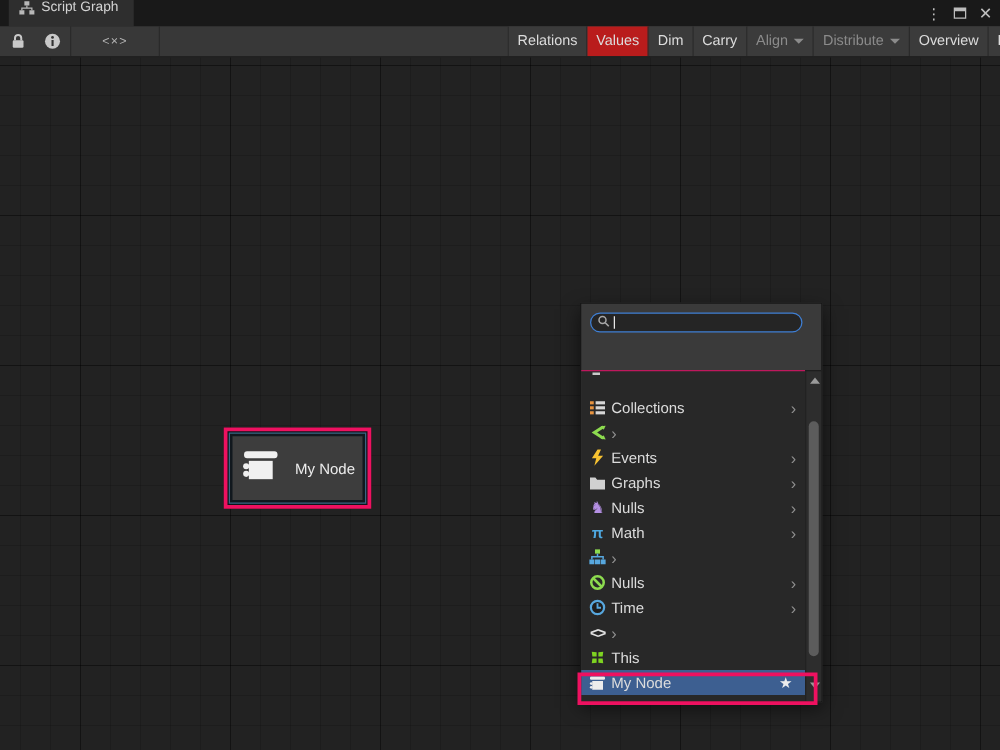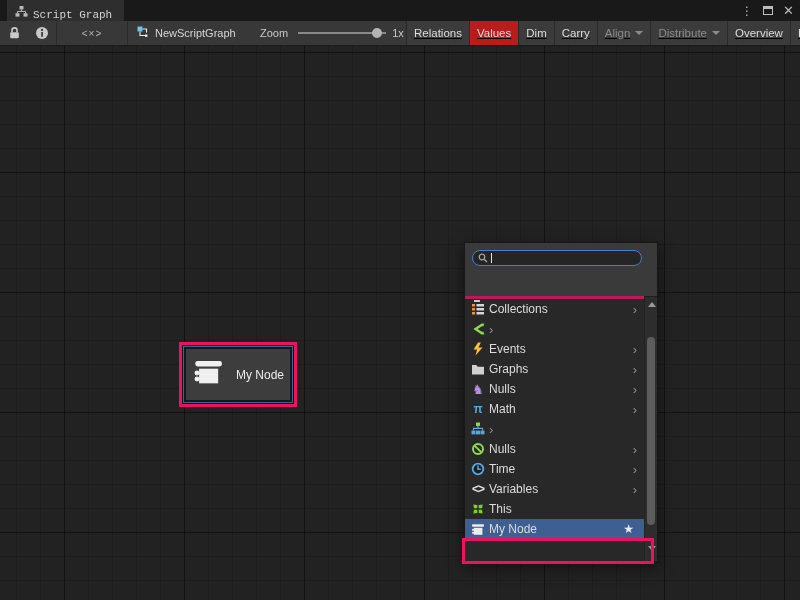--- a/index.html
+++ b/index.html
@@ -2,37 +2,37 @@
 <html><head>
 <meta charset="utf-8">
 <style>
   * { margin:0; padding:0; box-sizing:border-box; }
   html,body { width:800px; height:600px; overflow:hidden; background:#141414;
     font-family:"Liberation Sans","DejaVu Sans",sans-serif; }
   #window { position:relative; width:800px; height:600px; background:#161616; }
 
   
   .titlebar { position:absolute; left:0; top:0; width:800px; height:21px; background:#191919; display:flex; align-items:stretch; }
-  .tab { display:flex; align-items:flex-end; gap:5px; margin-left:7px; padding:0 12px 0 8px; background:#2e2e2e; color:#d4d4d4; font-size:11px;font-family:Liberation Mono, monospace; }
+  .tab { display:flex; align-items:flex-start; gap:5px; margin-left:7px; padding:0 12px 0 8px; background:#2e2e2e; color:#d4d4d4; font-size:11px; }
   .win-controls { position:absolute; right:6px; top:0; height:21px; display:flex; align-items:center; gap:10px; color:#bdbdbd; }
   .kebab { font-size:12px; line-height:1; }
   .maxbox { width:10px; height:9px; border:1px solid #bdbdbd; border-top:3px solid #bdbdbd; }
   .closex { font-size:13px; line-height:1; }
 
   
   .toolbar { position:absolute; left:0; top:21px; width:800px; height:25px; background:#383838; border-bottom:1px solid #1a1a1a; }
   .tb-left { position:absolute; left:0; top:0; height:24px; display:flex; align-items:center; }
   .tb-icon-btn { height:24px; display:flex; align-items:center; justify-content:center; }
   .tb-sep { width:1px; height:24px; background:#2a2a2a; }
   .code-glyph { color:#b5b5b5; font-size:10px; letter-spacing:1px; }
   .graphname { position:absolute; left:137px; top:0; height:24px; display:flex; align-items:center; gap:6px; color:#d6d6d6; font-size:11px; }
   .zoomgrp { position:absolute; left:260px; top:0; height:24px; display:flex; align-items:center; color:#c9c9c9; font-size:11px; }
   .slider { position:relative; width:88px; height:2px; background:#8a8a8a; margin:0 6px 0 10px; }
   .slider-handle { position:absolute; top:-4px; left:74px; width:10px; height:10px; border-radius:50%; background:#b4b4b4; }
-  .tb-buttons { position:absolute; left:406px; top:0; right:0; height:24px; display:flex; overflow:hidden;text-decoration:underline; }
+  .tb-buttons { position:absolute; left:406px; top:0; right:0; height:24px; display:flex; overflow:hidden; }
   .tb-btn { height:24px; display:flex; align-items:center; padding:0 7px; font-size:11.5px; color:#dcdcdc; background:#3b3b3b; border-right:1px solid #2a2a2a; white-space:nowrap; }
   .tb-btn:first-child { border-left:1px solid #2a2a2a; }
   .tb-btn.active { background:#b91c1c; }
   .tb-btn.disabled { color:#8b8b8b; }
   .dd-tri { width:0; height:0; border-left:4px solid transparent; border-right:4px solid transparent; border-top:4px solid #8b8b8b; margin-left:5px; }
 
   
   .canvas { position:absolute; left:0; top:46px; width:800px; height:554px; background-color:#222222;
     background-image:
       linear-gradient(to right, rgba(0,0,0,0.35) 1px, transparent 1px),
@@ -46,21 +46,21 @@
   .node-outer { position:absolute; left:179px; top:296px; width:118px; height:65px; border:3px solid #ee1160; background:#0d141a; }
   .node-sel { position:absolute; left:1px; top:1px; right:1px; bottom:1px; border:1px solid #3a6584; background:#11181e; }
   .node-body { position:absolute; left:2px; top:2px; right:2px; bottom:2px; background:#3d3d3d; display:flex; align-items:center; justify-content:center; gap:10px; }
   .node-label { color:#ececec; font-size:12px; }
 
   
   .popup { position:absolute; left:464px; top:242px; width:194px; height:320px; background:#3a3a3a; border:1px solid #171717; box-shadow:0 5px 14px rgba(0,0,0,0.55); }
   .searchbox { position:absolute; left:7px; top:7px; width:170px; height:16px; background:#252525; border:1px solid #3f7fd4; border-radius:8px; display:flex; align-items:center; padding-left:5px; }
   .caret { width:1px; height:10px; background:#e8e8e8; margin-left:3px; }
   .finder-header { position:absolute; left:0; top:30px; width:100%; text-align:center; color:#d0d0d0; font-size:11px; }
-  .finder-list { position:absolute; left:0; top:53px; right:13px; bottom:0; background:#282828; border-top:3px solid #be185d; padding-top:0; }
+  .finder-list { position:absolute; left:0; top:53px; right:13px; bottom:0; background:#282828; border-top:1px solid #be185d; padding-top:19px; }
   .sliver { position:absolute; left:9px; top:1px; width:6px; height:2px; background:#c9c9c9; }
   .f-row { position:relative; height:20px; display:flex; align-items:center; padding-left:5px; color:#dcdcdc; font-size:12px; }
   .f-row.selected { background:#3d5f91; }
   .f-icon { width:16px; height:15px; display:flex; align-items:center; justify-content:center; margin-right:3px; flex:none; }
   .f-label { flex:1; white-space:nowrap; overflow:hidden; }
   .f-chevron { color:#8f8f8f; font-size:13px; margin-right:7px; }
   .f-star { color:#ececec; font-size:12px; margin-right:10px; }
   .char-icon { font-size:12px; font-weight:bold; }
   .scrollbar { position:absolute; right:0; top:53px; width:13px; bottom:0; background:#2d2d2d; border-left:1px solid #222; border-top:1px solid #1d1d1d; }
   .sb-up { position:absolute; left:3px; top:5px; width:0; height:0; border-left:4px solid transparent; border-right:4px solid transparent; border-bottom:5px solid #9a9a9a; }
@@ -108,37 +108,20 @@
             <rect x="6.2" y="6" width="1.7" height="4.8" fill="#333"></rect>
             <circle cx="7" cy="3.9" r="1.1" fill="#333"></circle>
           </svg>
       </div>
       <div class="tb-sep"></div>
       <div class="tb-icon-btn" style="width:70px">
         <span class="code-glyph">&lt;×&gt;</span>
       </div>
       <div class="tb-sep"></div>
     </div>
-    <div class="graphname">
-      <span>
-        <svg width="12" height="12" viewBox="0 0 12 12">
-            <rect x="0.5" y="0.5" width="5" height="5" fill="#6ac6e8"></rect>
-            <path d="M3,5.5 V9.5 H8 M5.5,3 H9.5 V6.5" stroke="#e8e8e8" stroke-width="1.1" fill="none"></path>
-            <rect x="8" y="8.5" width="2.4" height="2.4" fill="#e8e8e8"></rect>
-          </svg>
-      </span>
-      <span>NewScriptGraph</span>
-    </div>
-    <div class="zoomgrp">
-      <span>Zoom</span>
-      <div class="slider">
-        <div class="slider-handle"></div>
-      </div>
-      <span>1x</span>
-    </div>
     <div class="tb-buttons" id="tb-buttons">
         <div class="tb-btn">
           <span>Relations</span>
         </div>
         <div class="tb-btn active">
           <span>Values</span>
         </div>
         <div class="tb-btn">
           <span>Dim</span>
         </div>
@@ -285,21 +268,20 @@
                 <path d="M7,3.6 V7.2 H9.8" stroke="#57a7de" stroke-width="1.5" fill="none"></path>
               </svg>
             </span>
             <span class="f-label">Time</span>
             <span class="f-chevron">›</span>
           </div>
           <div class="f-row">
             <span class="f-icon">
               <span class="char-icon" style="color:#e2e2e2;letter-spacing:-1px;">&lt;&gt;</span>
             </span>
-            <span class="f-label">Variables</span>
             <span class="f-chevron">›</span>
           </div>
           <div class="f-row">
             <span class="f-icon">
               <svg width="14" height="14" viewBox="0 0 14 14">
                 <g fill="#7ed321" transform="rotate(45 7 7)">
                   <polygon points="7,0.5 9.4,3.6 7,6 4.6,3.6"></polygon>
                   <polygon points="7,13.5 9.4,10.4 7,8 4.6,10.4"></polygon>
                   <polygon points="0.5,7 3.6,4.6 6,7 3.6,9.4"></polygon>
                   <polygon points="13.5,7 10.4,4.6 8,7 10.4,9.4"></polygon>

